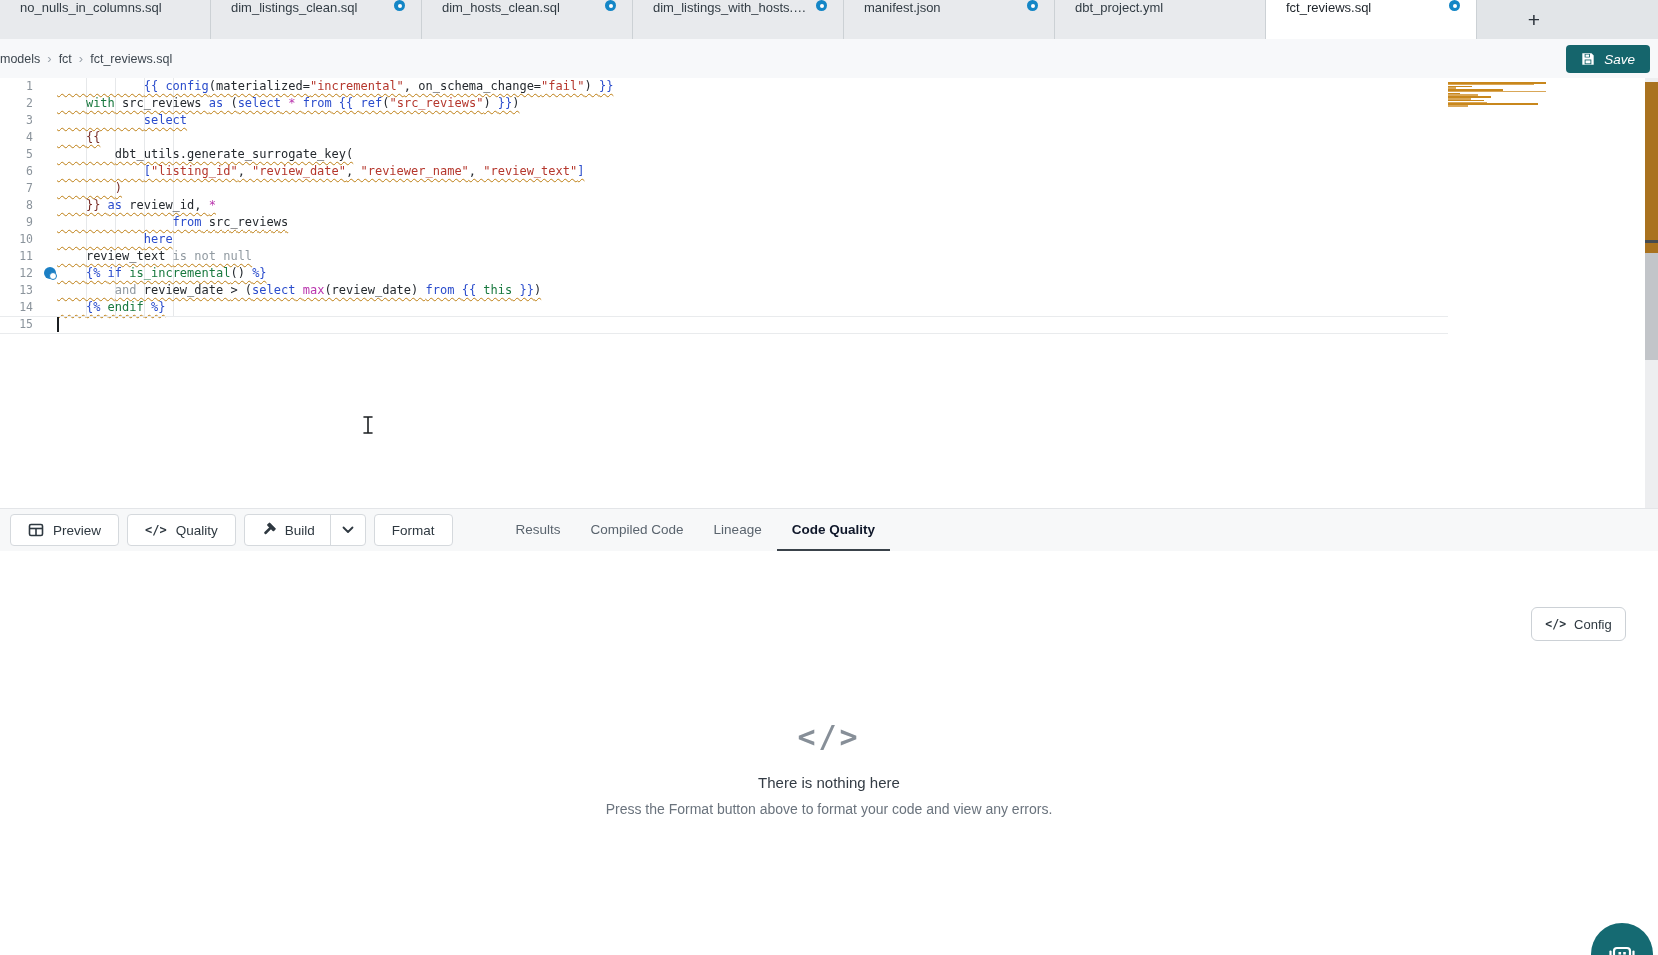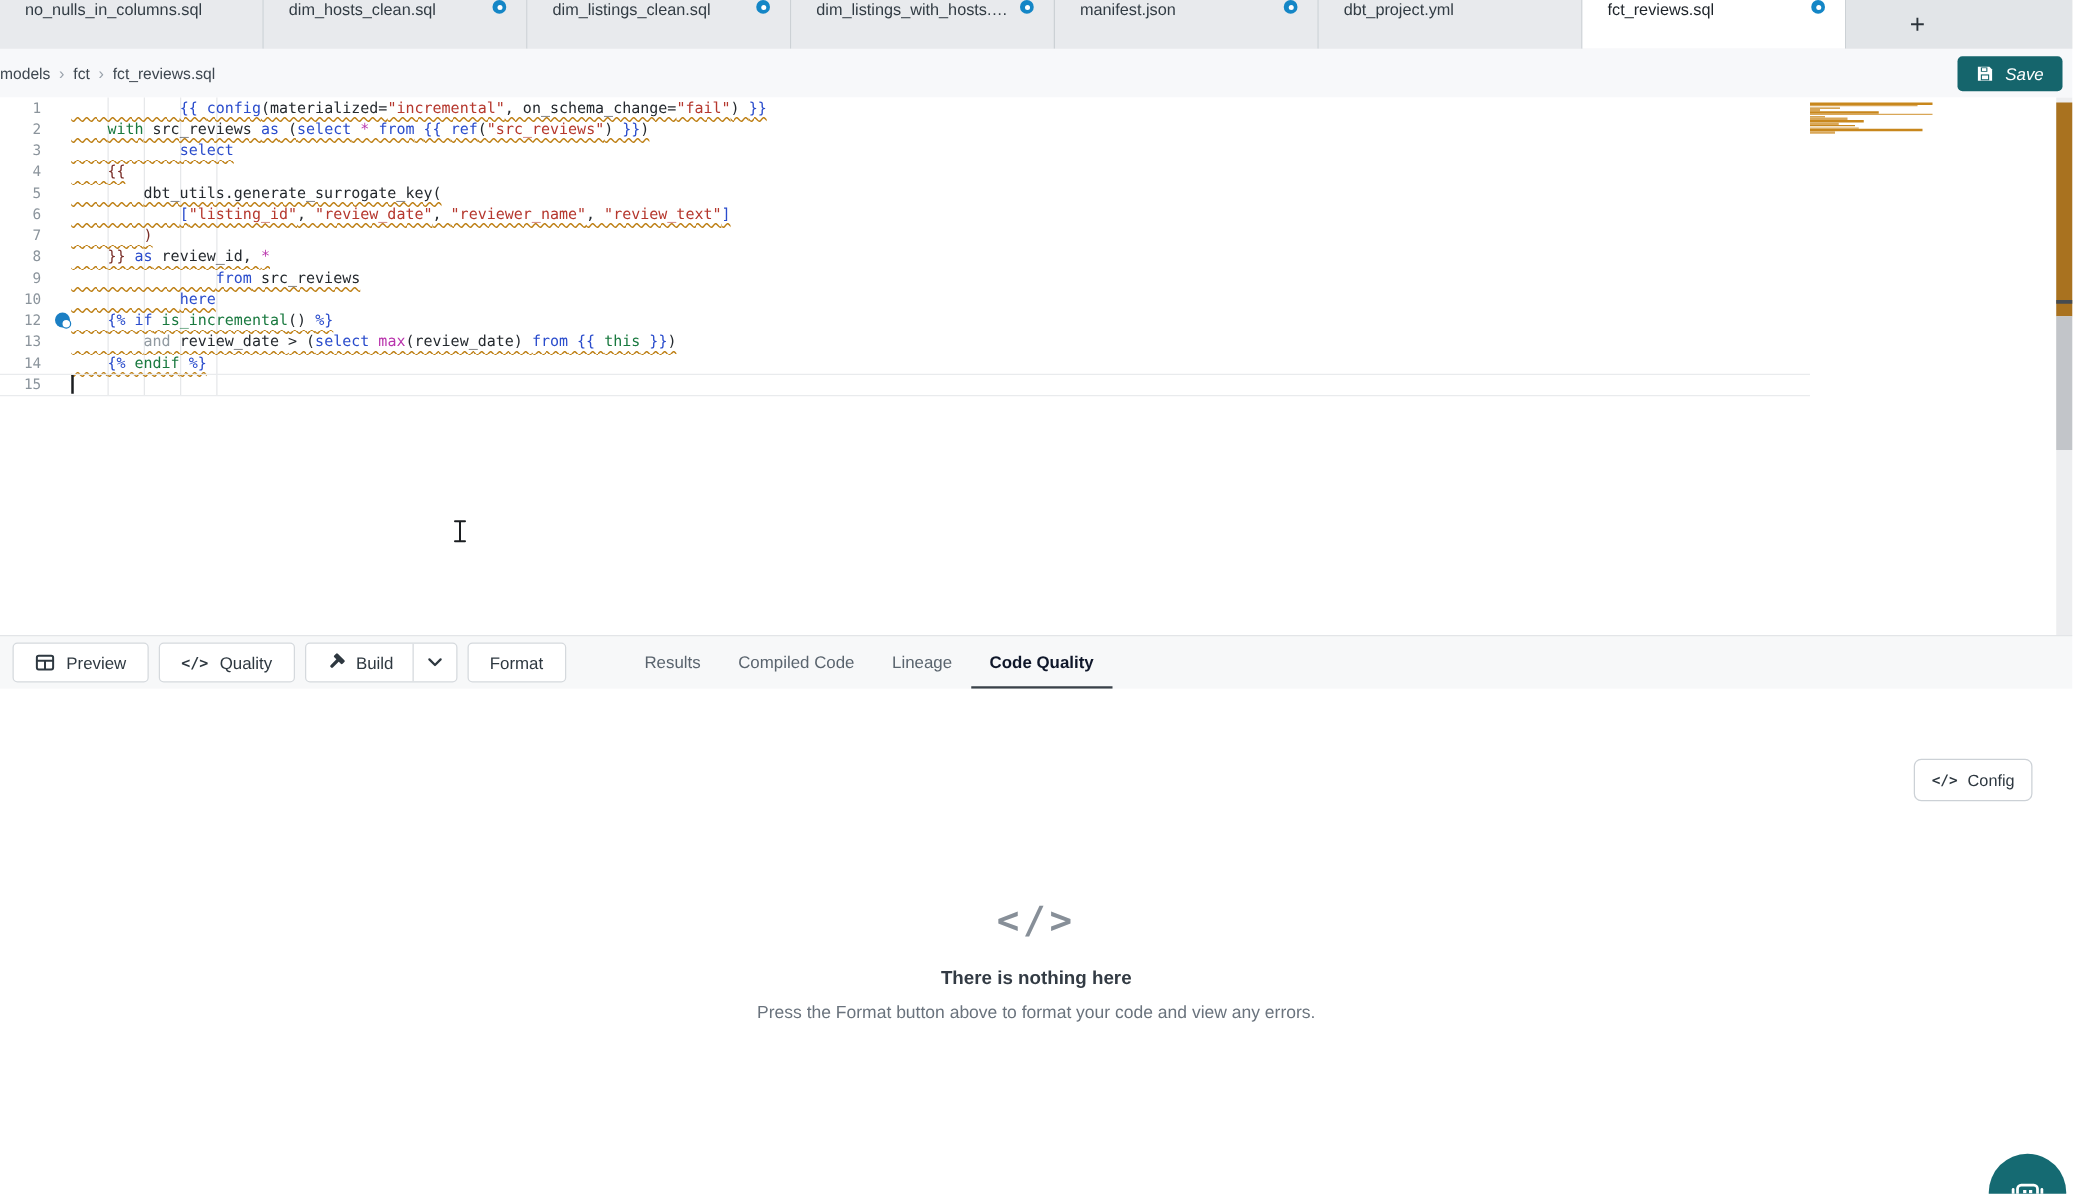--- a/index.html
+++ b/index.html
@@ -89,39 +89,39 @@
 
   
   .panel { position:absolute; left:0; top:551px; width:1658px; height:404px; background:#fff; }
   .config-btn { position:absolute; left:1531px; top:56px; width:95px; height:34px; background:#fff;
                 border:1px solid #ccd1d6; border-radius:6px; display:flex; align-items:center;
                 justify-content:center; gap:8px; font-size:13px; color:#2e3840; cursor:pointer; }
   .mono-glyph { font-family:"DejaVu Sans Mono", monospace; font-weight:bold; }
   .empty { position:absolute; left:0; right:0; top:168px; text-align:center; }
   .empty-icon { font-family:"DejaVu Sans Mono", monospace; font-size:30px; font-weight:bold;
                 color:#878f98; letter-spacing:3px; }
-  .empty-title { margin-top:20px; font-size:15px; font-weight:bold; color:#333b44; }
+  .empty-title { margin-top:20px; font-size:15px; font-weight:normal; color:#333b44; }
   .empty-sub { margin-top:10px; font-size:14px; color:#6a737d; }
   .fab { position:absolute; left:1591px; top:372px; width:62px; height:62px; border-radius:50%;
          background:#156a72; display:flex; align-items:center; justify-content:center; cursor:pointer; }
 </style>
 </head>
 <body>
 
 <div class="tabbar">
 
   <div class="tab">
       <span class="tab-label">no_nulls_in_columns.sql</span>
     </div>
     <div class="tab">
+      <span class="tab-label">dim_listings_clean.sql</span>
+      <span class="dot"></span>
+    </div>
+    <div class="tab">
       <span class="tab-label">dim_hosts_clean.sql</span>
-      <span class="dot"></span>
-    </div>
-    <div class="tab">
-      <span class="tab-label">dim_listings_clean.sql</span>
       <span class="dot"></span>
     </div>
     <div class="tab">
       <span class="tab-label">dim_listings_with_hosts.sql</span>
       <span class="dot"></span>
     </div>
     <div class="tab">
       <span class="tab-label">manifest.json</span>
       <span class="dot"></span>
     </div>
@@ -190,20 +190,24 @@
         <span class="gutter-num">8</span>
         <span class="code-text warn"><span class="tk-p">    </span><span class="tk-mar">}}</span><span class="tk-p"> </span><span class="tk-k">as</span><span class="tk-p"> review_id, </span><span class="tk-m">*</span></span>
       </div>
       <div class="code-row">
         <span class="gutter-num">9</span>
         <span class="code-text warn"><span class="tk-p">                </span><span class="tk-k">from</span><span class="tk-p"> src_reviews</span></span>
       </div>
       <div class="code-row">
         <span class="gutter-num">10</span>
         <span class="code-text warn"><span class="tk-p">            </span><span class="tk-k">here</span></span>
+      </div>
+      <div class="code-row">
+        <span class="gutter-num">11</span>
+        <span class="code-text warn"><span class="tk-p">    </span><span class="tk-p">review_text </span><span class="tk-gr">is not null</span></span>
       </div>
       <div class="code-row">
         <span class="gutter-num">12</span>
         <span class="quickfix"></span>
         <span class="code-text warn"><span class="tk-p">    </span><span class="tk-j">{% </span><span class="tk-k">if</span><span class="tk-p"> </span><span class="tk-g">is_incremental</span><span class="tk-p">() </span><span class="tk-j">%}</span></span>
       </div>
       <div class="code-row">
         <span class="gutter-num">13</span>
         <span class="code-text warn"><span class="tk-p">        </span><span class="tk-gr">and</span><span class="tk-p"> review_date </span><span class="tk-p">&gt; (</span><span class="tk-k">select</span><span class="tk-p"> </span><span class="tk-m">max</span><span class="tk-p">(review_date) </span><span class="tk-k">from</span><span class="tk-p"> </span><span class="tk-j">{{ </span><span class="tk-g">this</span><span class="tk-j"> }}</span><span class="tk-p">)</span></span>
       </div>

